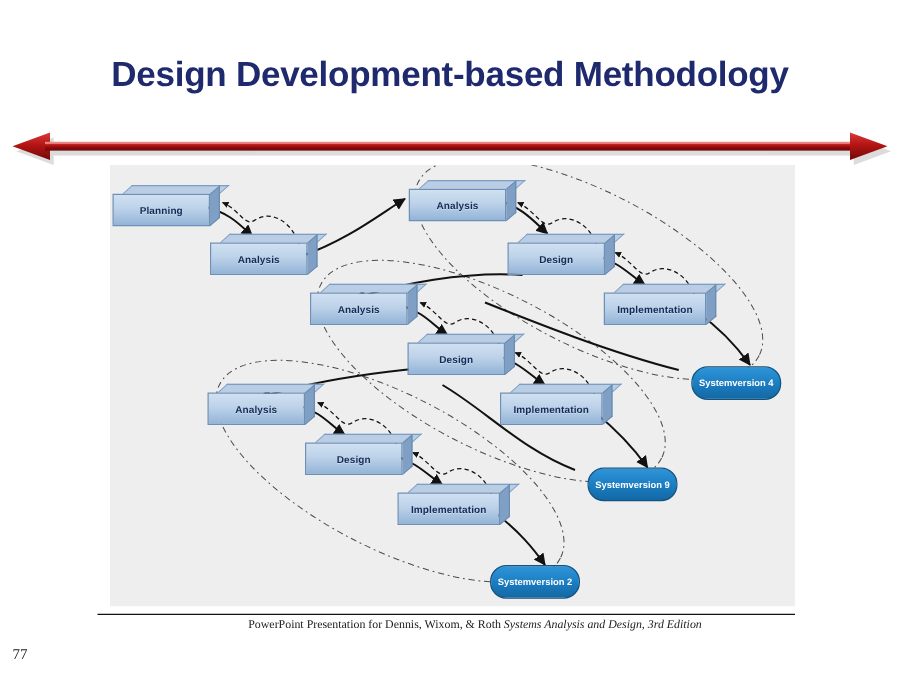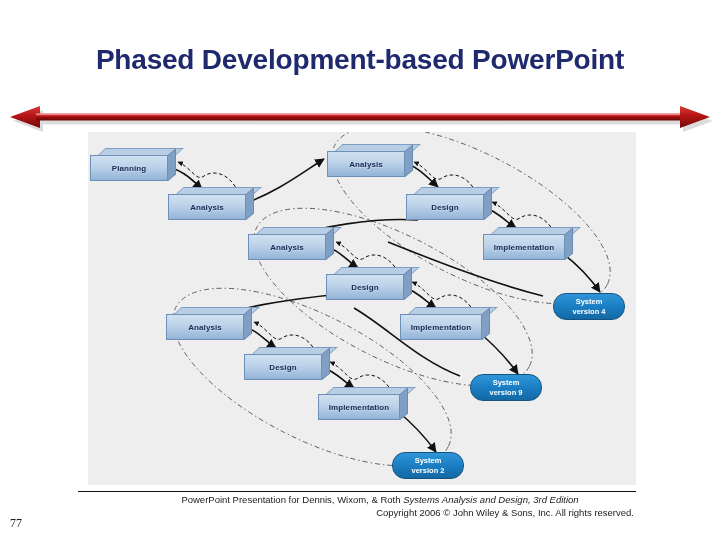--- a/index.html
+++ b/index.html
@@ -67,21 +67,21 @@
   }
 
   
   .pill{position:absolute;}
   .pill .pface{
     position:absolute;left:0;top:4px;
     background:linear-gradient(180deg,#2f95d8 0%,#1a7cc0 55%,#1468a4 100%);
     border:1px solid #12537f;
     border-radius:13px;
     box-sizing:border-box;
-    display:flex;flex-direction:column;align-items:center;justify-content:center;
+    display:flex;flex-direction:row;align-items:center;justify-content:center;
     color:#ffffff;font-size:7.5px;font-weight:bold;line-height:9.5px;
     font-family:"Liberation Sans",sans-serif;
     white-space:nowrap;
   }
   .pill .pcap{
     position:absolute;right:-5px;top:0;width:16px;height:14px;
     background:#2a86c6;border:1px solid #12537f;border-radius:8px;
     box-sizing:border-box;z-index:-1;
   }
   .pill .pshadow{
@@ -90,42 +90,42 @@
   }
 
   
   #footline{
     position:absolute;left:78px;top:491px;width:558px;height:0;
     border-top:1.4px solid #111;
   }
   #cite{
     position:absolute;left:120px;top:494px;width:520px;
     text-align:center;
-    font-family:Liberation Sans, sans-serif;
+    font-family:Liberation Serif, serif;
     font-size:9.5px;line-height:12.5px;color:#1a1a1a;
   }
   #cite .ital{font-style:italic;}
   #cite .l2{text-align:right;padding-right:6px;display:block;}
   #pageno{
     position:absolute;left:10px;top:516px;
     font-family:"Liberation Serif",serif;font-size:12px;color:#1a1a1a;
   }
   #wiley{position:absolute;left:660px;top:487px;width:54px;height:50px;}
   #wiley .wtext{
     position:absolute;left:0;top:36px;width:54px;text-align:center;
     font-family:"Liberation Serif",serif;font-weight:bold;
     font-size:11px;letter-spacing:0.6px;color:#111;
   }
 </style>
 </head>
 <body>
 
 <div id="slide">
 
-  <div id="title">Phased Development-based PowerPoint</div>
+  <div id="title">Design Development-based Methodology</div>
 
   <div id="arrowbar">
     <svg width="720" height="34" viewBox="0 0 720 34">
       <defs>
         <linearGradient id="rg" x1="0" y1="0" x2="0" y2="1">
           <stop offset="0%" stop-color="#e04a4a"></stop>
           <stop offset="35%" stop-color="#c11818"></stop>
           <stop offset="60%" stop-color="#8c0d0d"></stop>
           <stop offset="100%" stop-color="#6e0808"></stop>
         </linearGradient>
@@ -316,19 +316,18 @@
         <span>version 2</span>
       </div>
     </div>
 
   </div>
 
   <div id="footline"></div>
 
   <div id="cite">
     <span>PowerPoint Presentation for Dennis, Wixom, &amp; Roth </span><span class="ital">Systems Analysis and Design, 3rd Edition</span>
-    <span class="l2">Copyright 2006 © John Wiley &amp; Sons, Inc.  All rights reserved.</span>
   </div>
 
   <div id="pageno">77</div>
 
 
 </div>
 
 </body></html>

